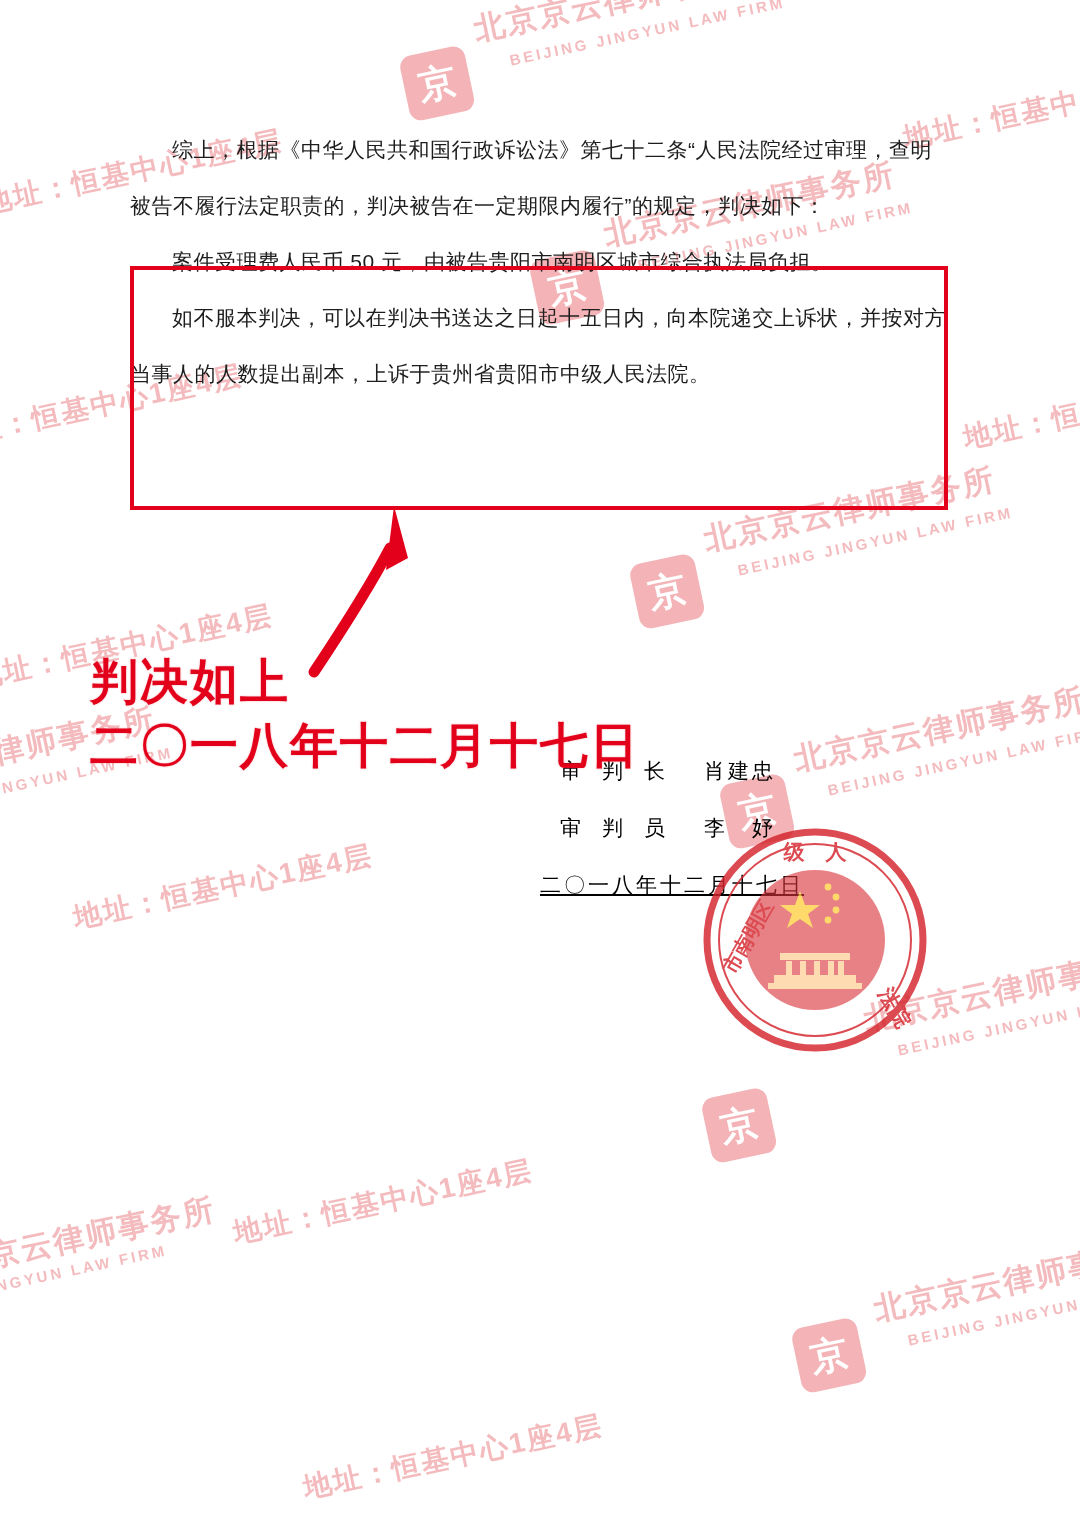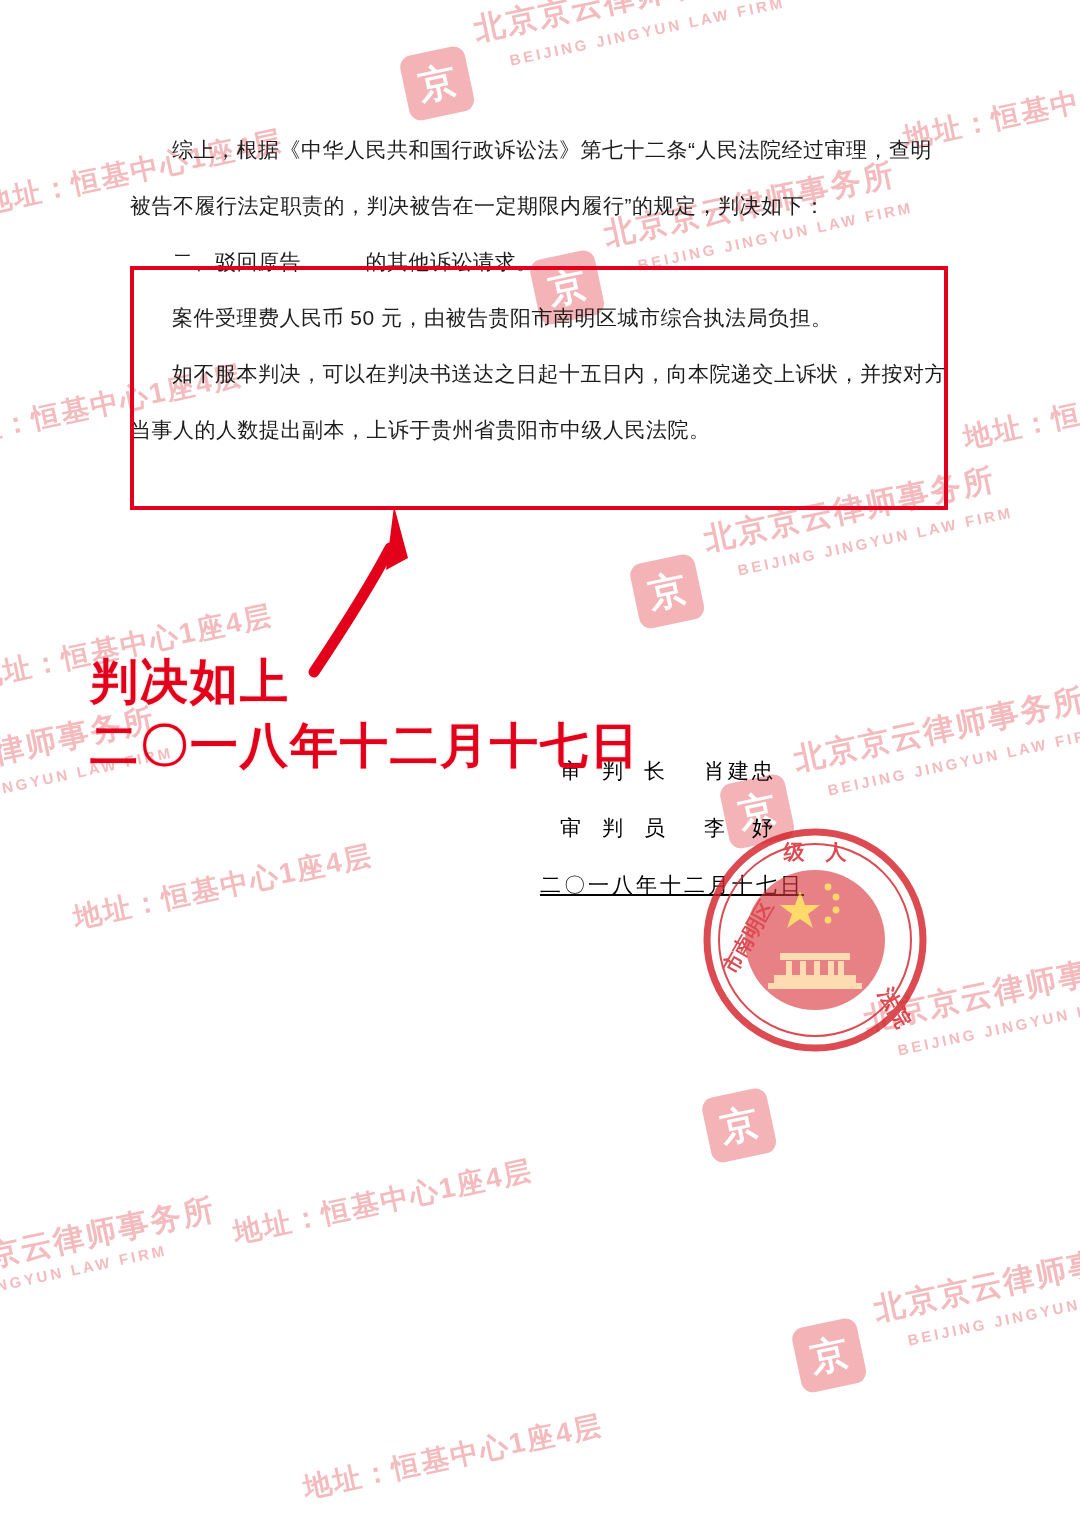--- a/index.html
+++ b/index.html
@@ -189,21 +189,20 @@
     <div class="wm wm-en" style="left:906px; top:1332px; transform:rotate(-12deg);">BEIJING JINGYUN LAW FIRM</div>
     <div class="wm-seal" style="left:790px; top:1330px; transform:rotate(-12deg);">京</div>
 
     <div class="wm wm-addr" style="left:300px; top:1470px; transform:rotate(-12deg);">地址：恒基中心1座4层</div>
 
     <div class="wm wm-addr" style="left:-30px; top:660px; transform:rotate(-12deg);">地址：恒基中心1座4层</div>
   </div>
 
   <div class="doc">
     <p class="para">综上，根据《中华人民共和国行政诉讼法》第七十二条“人民法院经过审理，查明被告不履行法定职责的，判决被告在一定期限内履行”的规定，判决如下：</p>
-    <p class="para">二、驳回原告　　　的其他诉讼请求。</p>
     <p class="para">案件受理费人民币 50 元，由被告贵阳市南明区城市综合执法局负担。</p>
     <p class="para">如不服本判决，可以在判决书送达之日起十五日内，向本院递交上诉状，并按对方当事人的人数提出副本，上诉于贵州省贵阳市中级人民法院。</p>
   </div>
 
   <div class="holding-box"></div>
 
   <svg class="arrow" viewBox="0 0 160 180">
     <path d="M104 6 L96 70 L118 58 Z" fill="#e2001a"></path>
     <path d="M100 48 C 78 90, 52 130, 24 172" stroke="#e2001a" stroke-width="11" fill="none" stroke-linecap="round"></path>
   </svg>

